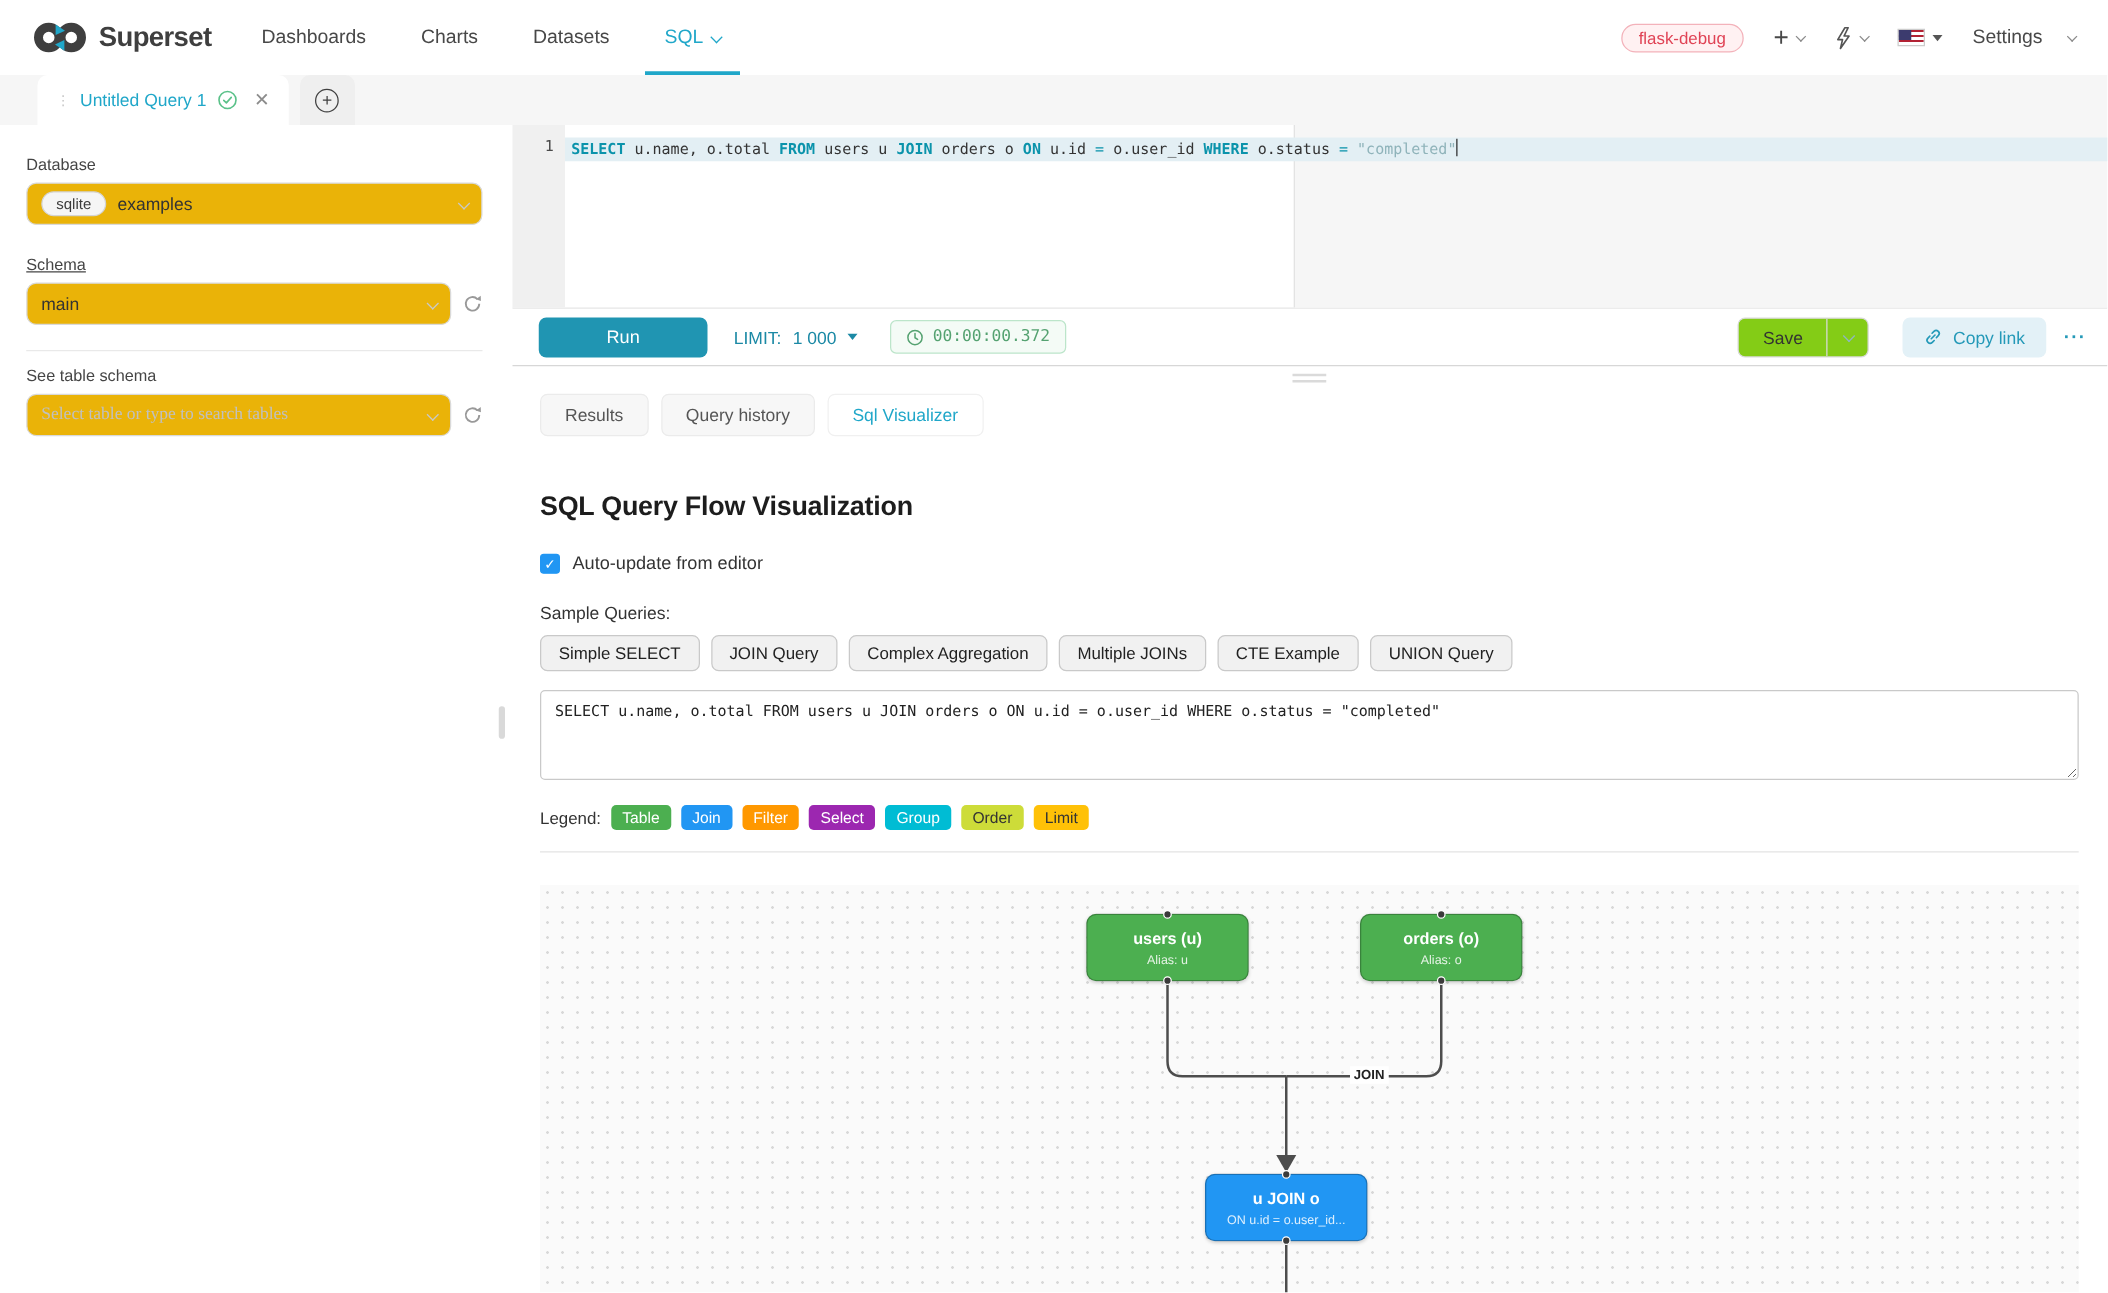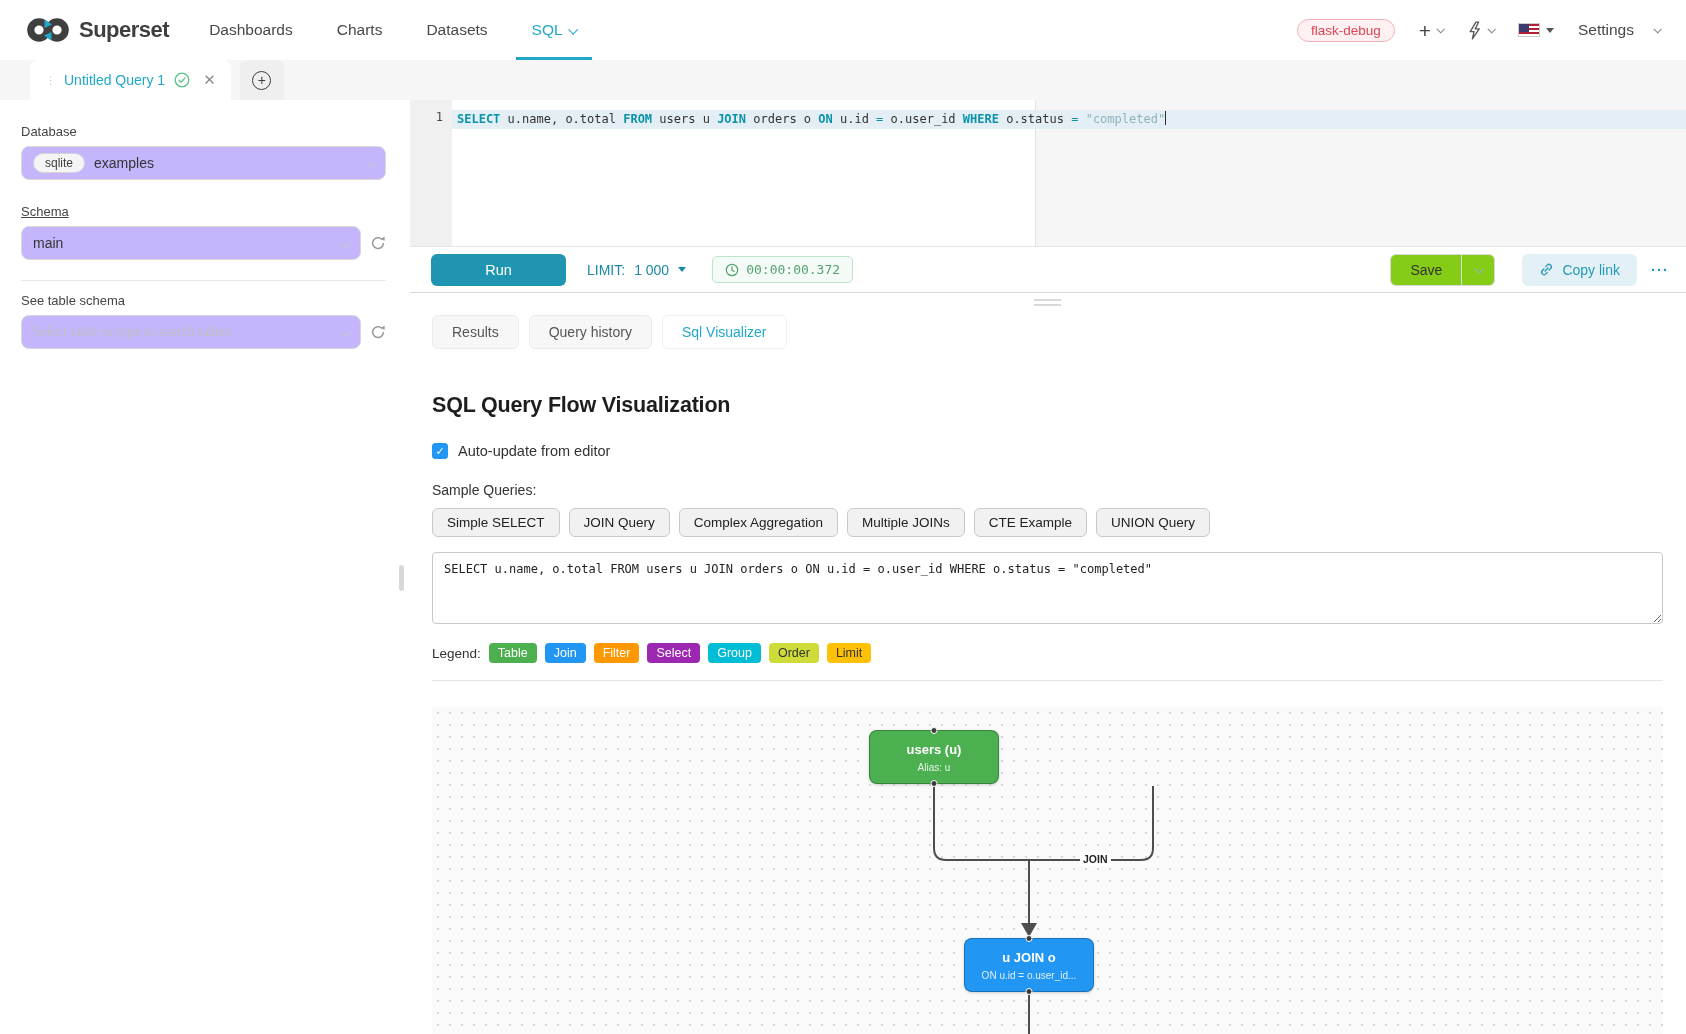--- a/index.html
+++ b/index.html
@@ -32,21 +32,21 @@
   .qtab-label { color:#20a7c9; font-size:14px; }
   .qtab-close { color:#8c8c8c; font-size:15px; margin-left:4px; cursor:pointer; }
   .newtab { background:#efefef; border-radius:8px 8px 0 0; width:44px; margin-left:9px; display:flex; align-items:center; justify-content:center; cursor:pointer; }
   .plus-circle { width:19px; height:19px; border:1.5px solid #3f3f3f; border-radius:50%; display:flex; align-items:center; justify-content:center; font-size:14px; color:#3f3f3f; line-height:1; }
 
   
   .body { display:flex; height:934px; position:relative; }
   .sidebar { width:410px; flex:0 0 410px; padding:12px 24px 0 21px; }
   .fld-label { font-size:13px; color:#454545; margin:12px 0 7px; }
   .sel-row { display:flex; align-items:center; gap:9px; }
-  .sel-box { flex:1; height:34px; border:1px solid #d9d9d9; border-radius:8px; display:flex; align-items:center; padding:0 11px; gap:9px; background:#c4b5fd; cursor:pointer; }
+  .sel-box { flex:1; height:34px; border:1px solid #d9d9d9; border-radius:8px; display:flex; align-items:center; padding:0 11px; gap:9px; background:#eab308; cursor:pointer; }
   .engine-pill { font-size:12px; color:#3c3c3c; background:#f5f5f5; border:1px solid #d4d4d4; border-radius:11px; padding:2px 11px; }
   .sel-value { font-size:14px; color:#333; flex:1; }
   .sel-caret { color:#c9c9c9; }
   .sel-input { flex:1; border:none; outline:none; font-size:14px; color:#333; font-family:Liberation Serif, serif; background:transparent; }
   .sel-input::placeholder { color:#c0c0c0; }
   .side-divider { border-top:1px solid #e9e9e9; margin:20px 0 10px; }
   .sidebar-handle { position:absolute; left:399px; top:465px; width:5px; height:26px; background:#d9d9d9; border-radius:3px; cursor:col-resize; }
 
   .main { flex:1; display:flex; flex-direction:column; min-width:0; }
 
@@ -323,20 +323,26 @@
           <path d="M597,286 V360" fill="none" stroke="#4d4d4d" stroke-width="2"></path>
         </svg>
 
         <div class="node" style="left: 437px; top: 23px; background-color: rgb(76, 175, 80);">
           <span class="dot top"></span>
           <div class="node-title">users (u)</div>
           <div class="node-sub">Alias: u</div>
           <span class="dot bot"></span>
         </div>
 
+        <div class="node" style="left: 656px; top: 23px; background-color: rgb(76, 175, 80);">
+          <span class="dot top"></span>
+          <div class="node-title">orders (o)</div>
+          <div class="node-sub">Alias: o</div>
+          <span class="dot bot"></span>
+        </div>
 
         <span class="edge-label" style="left:648px; top:145px;">JOIN</span>
 
         <div class="node" style="left: 532px; top: 231px; background-color: rgb(33, 150, 243);">
           <span class="dot top"></span>
           <div class="node-title">u JOIN o</div>
           <div class="node-sub">ON u.id = o.user_id...</div>
           <span class="dot bot"></span>
         </div>
       </div>

